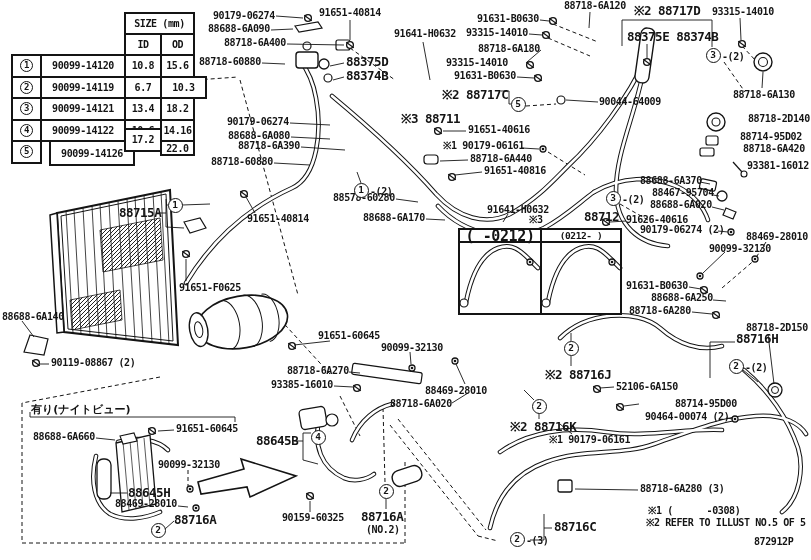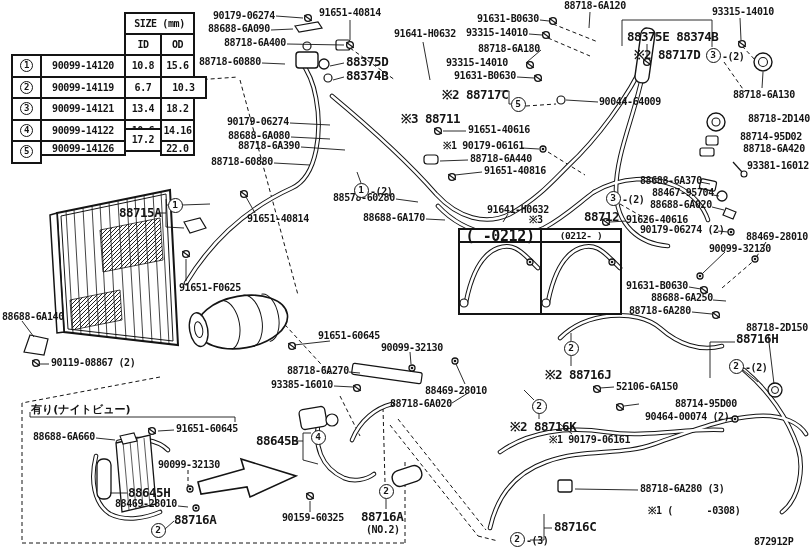--- a/index.html
+++ b/index.html
@@ -283,54 +283,55 @@
         <div class="cell" style="left: 160px; top: 97px; width: 35px; height: 23.5px;">18.2</div>
         <div class="cell" style="left: 11px; top: 118.5px; width: 31px; height: 23.5px;">
           <span class="numcirc">4</span>
         </div>
         <div class="cell" style="left: 40px; top: 118.5px; width: 86px; height: 23.5px;">90099-14122</div>
         <div class="cell" style="left: 124px; top: 118.5px; width: 38px; height: 23.5px;">10.6</div>
         <div class="cell" style="left: 160px; top: 118.5px; width: 35px; height: 23.5px;">14.16</div>
         <div class="cell" style="left: 11px; top: 140px; width: 31px; height: 23.5px;">
           <span class="numcirc">5</span>
         </div>
-        <div class="cell" style="left: 40px; top: 140px; width: 86px; height: 16px;">90099-14126</div>
+        <div class="cell" style="left: 49px; top: 140px; width: 86px; height: 26px;">90099-14126</div>
         <div class="cell" style="left: 124px; top: 128px; width: 38px; height: 23.5px;">17.2</div>
         <div class="cell" style="left: 160px; top: 140px; width: 35px; height: 16px;">22.0</div>
       </div>
   </div>
 
   <div>
     <div class="cell vcell" style="left:458px;top:228px;width:164px;height:87px;"></div>
     <div class="cell" style="left:458px;top:228px;width:84px;height:15px;font-size:15px;">(    -0212)</div>
     <div class="cell" style="left:540px;top:228px;width:82px;height:15px;font-size:9.5px;">(0212-    )</div>
     <div class="cell vcell" style="left:540px;top:241px;width:2px;height:74px;border-width:1px;"></div>
   </div>
 
   <div class="jp" style="left:31px;top:402px;">有り(ナイトビュー)</div>
   <div class="note" style="left:648px;top:503px;">※1 (      -0308)</div>
+  <div class="note" style="left:646px;top:515px;">※2 REFER TO ILLUST NO.5 OF 5</div>
   <div class="note" style="left:754px;top:536px;">872912P</div>
 
   <div id="labels-layer">
       <div class="lbl" style="left: 213px; top: 11px;">90179-06274</div>
       <div class="lbl" style="left: 208px; top: 24px;">88688-6A090</div>
       <div class="lbl" style="left: 224px; top: 38px;">88718-6A400</div>
       <div class="lbl" style="left: 319px; top: 8px;">91651-40814</div>
       <div class="lbl" style="left: 199px; top: 57px;">88718-60880</div>
       <div class="lbl l" style="left: 346px; top: 56px;">88375D</div>
       <div class="lbl l" style="left: 346px; top: 70px;">88374B</div>
       <div class="lbl" style="left: 394px; top: 29px;">91641-H0632</div>
       <div class="lbl" style="left: 477px; top: 14px;">91631-B0630</div>
       <div class="lbl" style="left: 466px; top: 28px;">93315-14010</div>
       <div class="lbl" style="left: 478px; top: 44px;">88718-6A180</div>
       <div class="lbl" style="left: 446px; top: 58px;">93315-14010</div>
       <div class="lbl" style="left: 454px; top: 71px;">91631-B0630</div>
       <div class="lbl l" style="left: 442px; top: 89px;">※2 88717C</div>
       <div class="lbl" style="left: 564px; top: 1px;">88718-6A120</div>
-      <div class="lbl l" style="left: 634px; top: 5px; margin-top: 44px;">※2 88717D</div>
+      <div class="lbl l" style="left: 634px; top: 5px;">※2 88717D</div>
       <div class="lbl" style="left: 712px; top: 7px;">93315-14010</div>
       <div class="lbl l" style="left: 627px; top: 31px;">88375E 88374B</div>
       <div class="lbl" style="left: 733px; top: 90px;">88718-6A130</div>
       <div class="lbl" style="left: 599px; top: 97px;">90044-64009</div>
       <div class="lbl" style="left: 748px; top: 114px;">88718-2D140</div>
       <div class="lbl" style="left: 740px; top: 132px;">88714-95D02</div>
       <div class="lbl" style="left: 743px; top: 144px;">88718-6A420</div>
       <div class="lbl" style="left: 747px; top: 161px;">93381-16012</div>
       <div class="lbl" style="left: 227px; top: 117px;">90179-06274</div>
       <div class="lbl" style="left: 228px; top: 131px;">88688-6A080</div>

